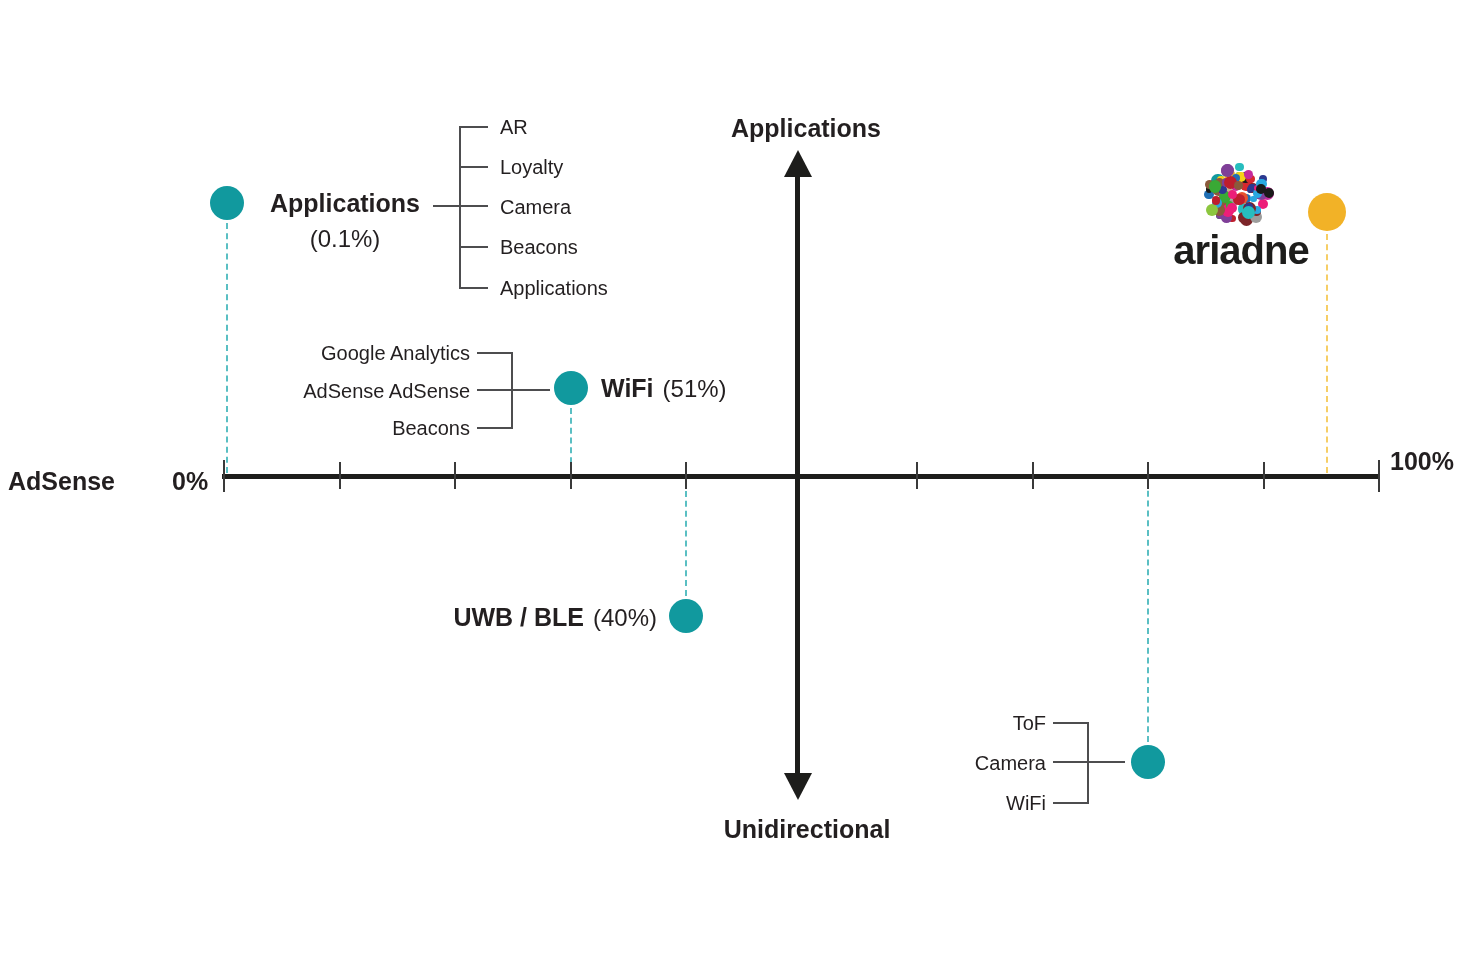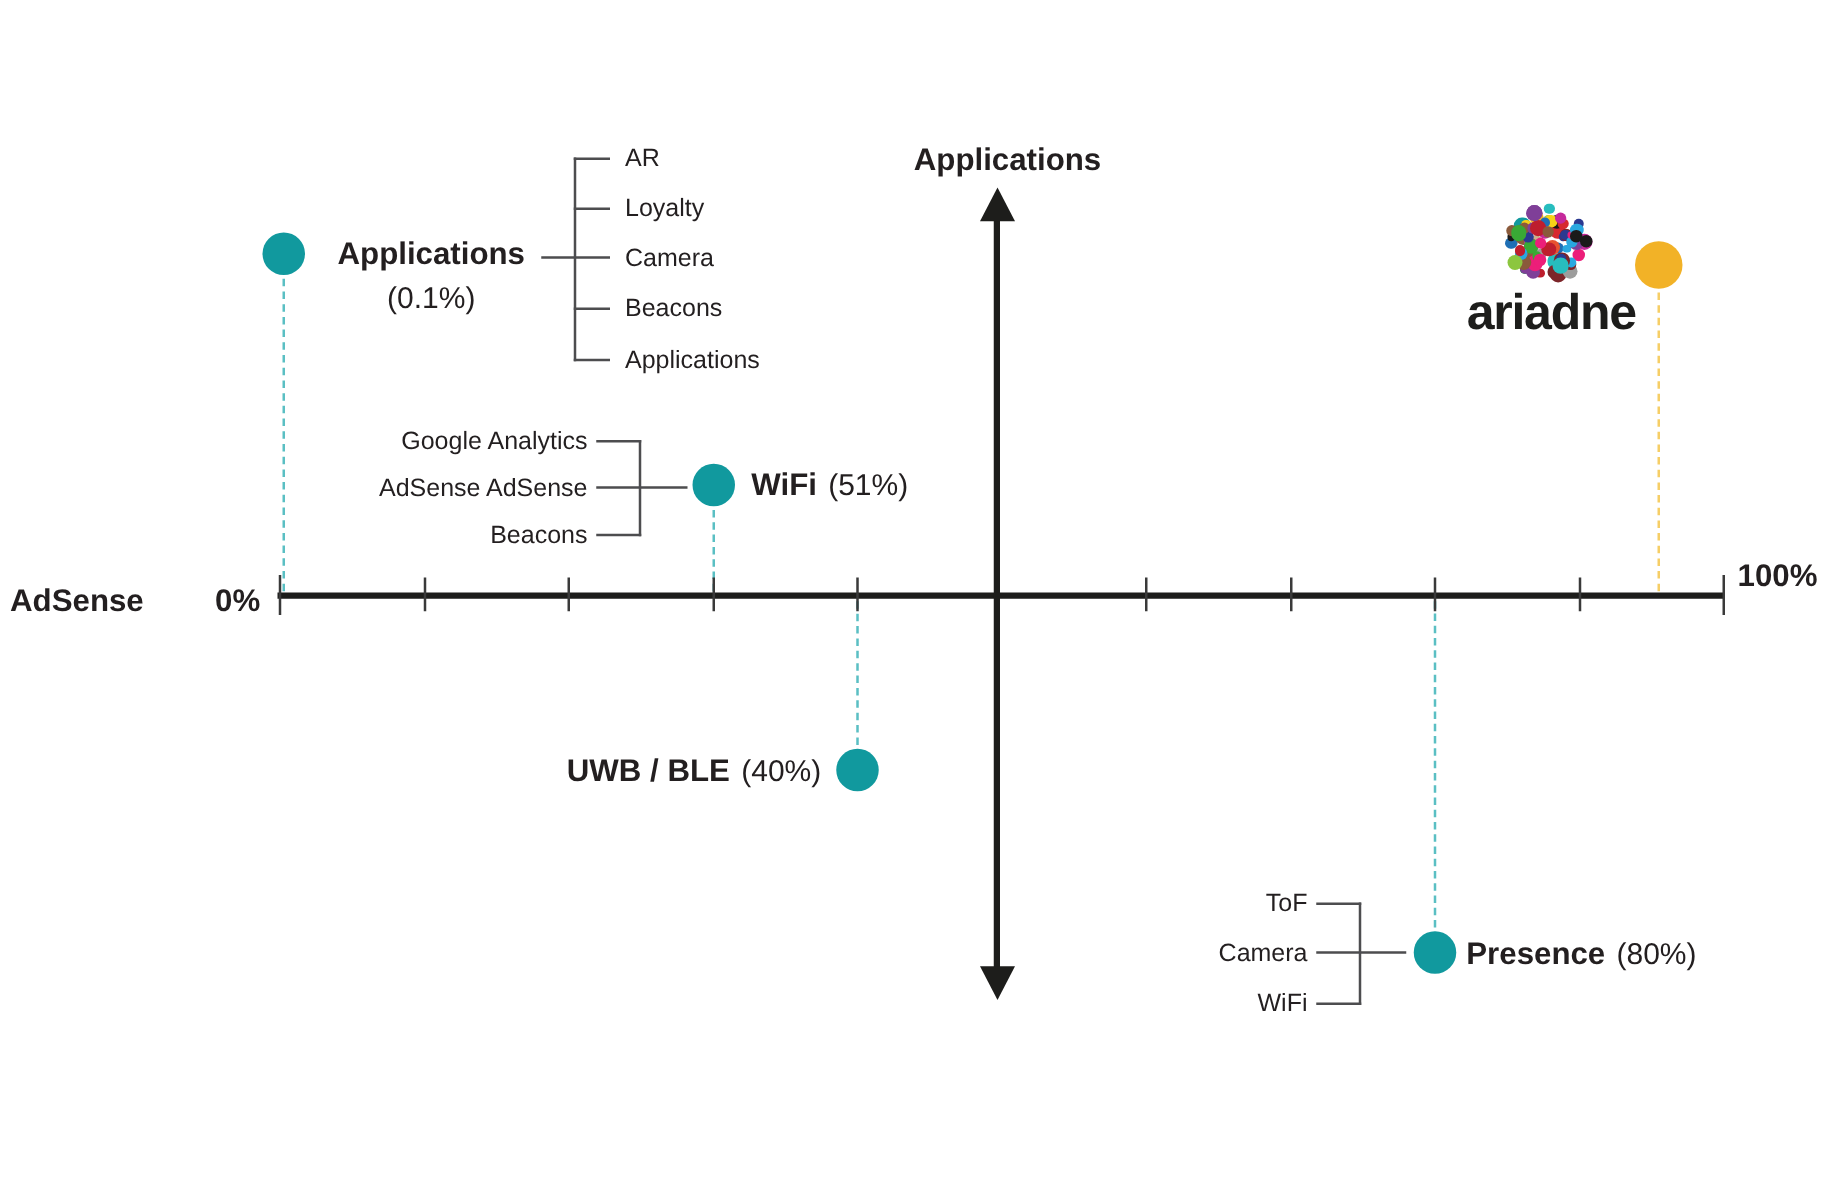--- a/index.html
+++ b/index.html
@@ -42,20 +42,21 @@
 
   <div class="h-axis"></div>
   <div class="v-axis"></div>
   <div class="arrow up"></div>
   <div class="arrow down"></div>
 
   <div class="lbl bold" style="left:8px;top:466px">AdSense</div>
   <div class="lbl bold" style="left:172px;top:466px">0%</div>
   <div class="lbl bold" style="left:1390px;top:446px">100%</div>
   <div class="lbl bold center" style="left:722px;top:113px;width:168px">Applications</div>
+  <div class="lbl bold center" style="left:712px;top:814px;width:190px">Unidirectional</div>
 
   <div class="point">
     <div class="dash" style="left: 226.465px; top: 223px; height: 250px; border-color: rgb(90, 191, 195);"></div>
     <div class="dot" style="left: 210.465px; top: 186px; height: 34px; width: 34px; background: rgb(17, 153, 158);"></div>
   </div>
   <div class="point">
     <div class="dash" style="left: 569.5px; top: 408px; height: 65px; border-color: rgb(90, 191, 195);"></div>
     <div class="dot" style="left: 553.5px; top: 371px; height: 34px; width: 34px; background: rgb(17, 153, 158);"></div>
   </div>
   <div class="point">
@@ -102,23 +103,20 @@
     <span class="pname">UWB / BLE</span><span class="ppct">(40%)</span>
   </div>
 
   <div class="item r" style="right:418px;top:711px">ToF</div>
   <div class="item r" style="right:418px;top:751px">Camera</div>
   <div class="item r" style="right:418px;top:791px">WiFi</div>
   <div class="hl" style="left:1053px;top:722px;width:36px"></div>
   <div class="hl" style="left:1053px;top:761px;width:72px"></div>
   <div class="hl" style="left:1053px;top:802px;width:36px"></div>
   <div class="vl" style="left:1087px;top:722px;height:82px"></div>
-  <div class="plabel" style="left:1173px;top:748px">
-    <span class="pname">Presence</span><span class="ppct">(80%)</span>
-  </div>
 
   <div>
     <div class="cluster">
         <div class="ldot" style="height: 7.40794px; width: 7.40794px; left: 48.8486px; top: 29.0561px; background: rgb(197, 41, 155);"></div>
         <div class="ldot" style="height: 10.7416px; width: 10.7416px; left: 46.1754px; top: 45.5152px; background: rgb(232, 82, 47);"></div>
         <div class="ldot" style="height: 12.4952px; width: 12.4952px; left: 68.0887px; top: 28.597px; background: rgb(215, 40, 47);"></div>
         <div class="ldot" style="height: 7.49273px; width: 7.49273px; left: 56.3195px; top: 64.5443px; background: rgb(190, 30, 45);"></div>
         <div class="ldot" style="height: 9.87263px; width: 9.87263px; left: 32.0017px; top: 39.571px; background: rgb(31, 111, 181);"></div>
         <div class="ldot" style="height: 6.66498px; width: 6.66498px; left: 52.6564px; top: 40.2707px; background: rgb(41, 168, 224);"></div>
         <div class="ldot" style="height: 6.76438px; width: 6.76438px; left: 74.8177px; top: 36.2087px; background: rgb(43, 57, 144);"></div>

